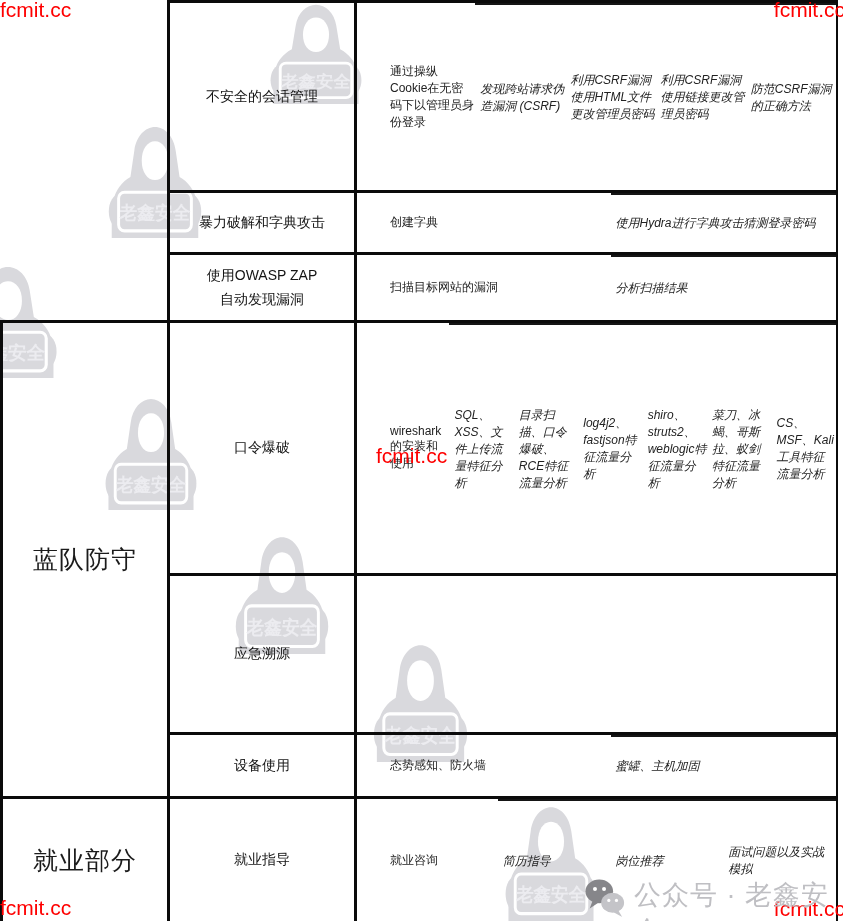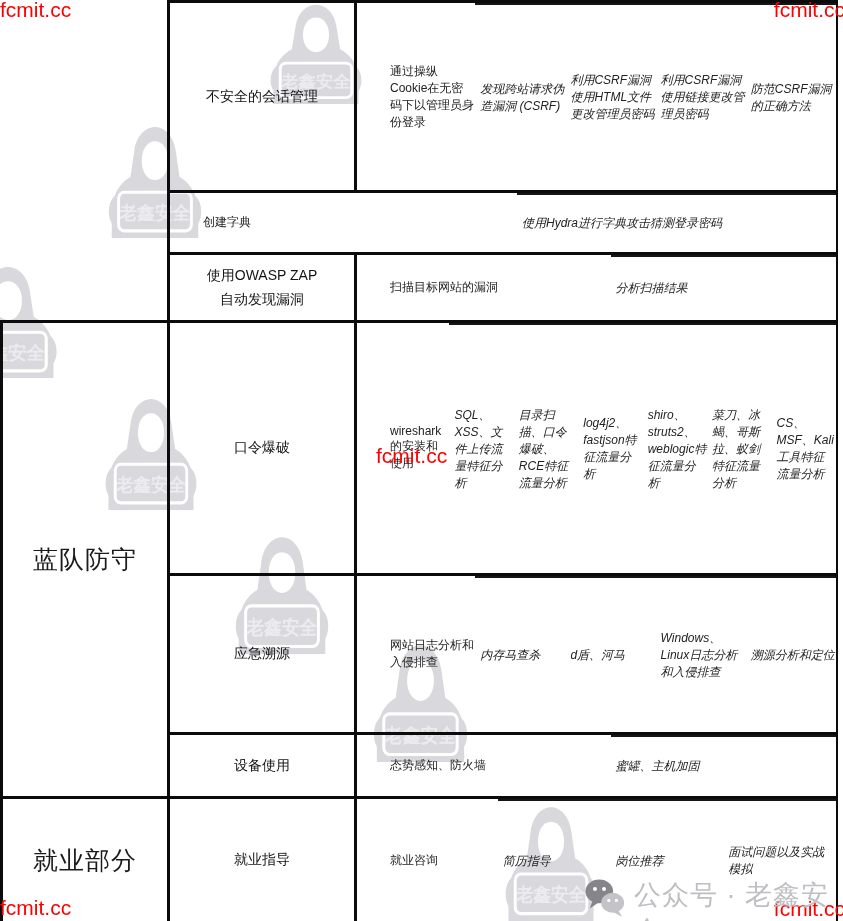--- a/index.html
+++ b/index.html
@@ -136,20 +136,21 @@
             <div class="sec-title">不安全的会话管理</div>
             <div class="rows">
               <div class="item">通过操纵Cookie在无密码下以管理员身份登录</div>
               <div class="item">发现跨站请求伪造漏洞 (CSRF)</div>
               <div class="item">利用CSRF漏洞使用HTML文件更改管理员密码</div>
               <div class="item">利用CSRF漏洞使用链接更改管理员密码</div>
               <div class="item">防范CSRF漏洞的正确方法</div>
             </div>
           </div>
           <div class="section" style="height: 63px;">
+            <div class="sec-title">暴力破解和字典攻击</div>
             <div class="rows">
               <div class="item">创建字典</div>
               <div class="item">使用Hydra进行字典攻击猜测登录密码</div>
             </div>
           </div>
           <div class="section" style="height: 69px;">
             <div class="sec-title">使用OWASP ZAP
 自动发现漏洞</div>
             <div class="rows">
               <div class="item">扫描目标网站的漏洞</div>
@@ -170,27 +171,20 @@
               <div class="item">SQL、XSS、文件上传流量特征分析</div>
               <div class="item">目录扫描、口令爆破、RCE特征流量分析</div>
               <div class="item">log4j2、fastjson特征流量分析</div>
               <div class="item">shiro、struts2、weblogic特征流量分析</div>
               <div class="item">菜刀、冰蝎、哥斯拉、蚁剑特征流量分析</div>
               <div class="item">CS、MSF、Kali工具特征流量分析</div>
             </div>
           </div>
           <div class="section" style="height: 159px;">
             <div class="sec-title">应急溯源</div>
-            <div class="rows">
-              <div class="item">网站日志分析和入侵排查</div>
-              <div class="item">内存马查杀</div>
-              <div class="item">d盾、河马</div>
-              <div class="item">Windows、Linux日志分析和入侵排查</div>
-              <div class="item">溯源分析和定位</div>
-            </div>
           </div>
           <div class="section" style="height: 64px;">
             <div class="sec-title">设备使用</div>
             <div class="rows">
               <div class="item">态势感知、防火墙</div>
               <div class="item">蜜罐、主机加固</div>
             </div>
           </div>
         </div>
       </div>

